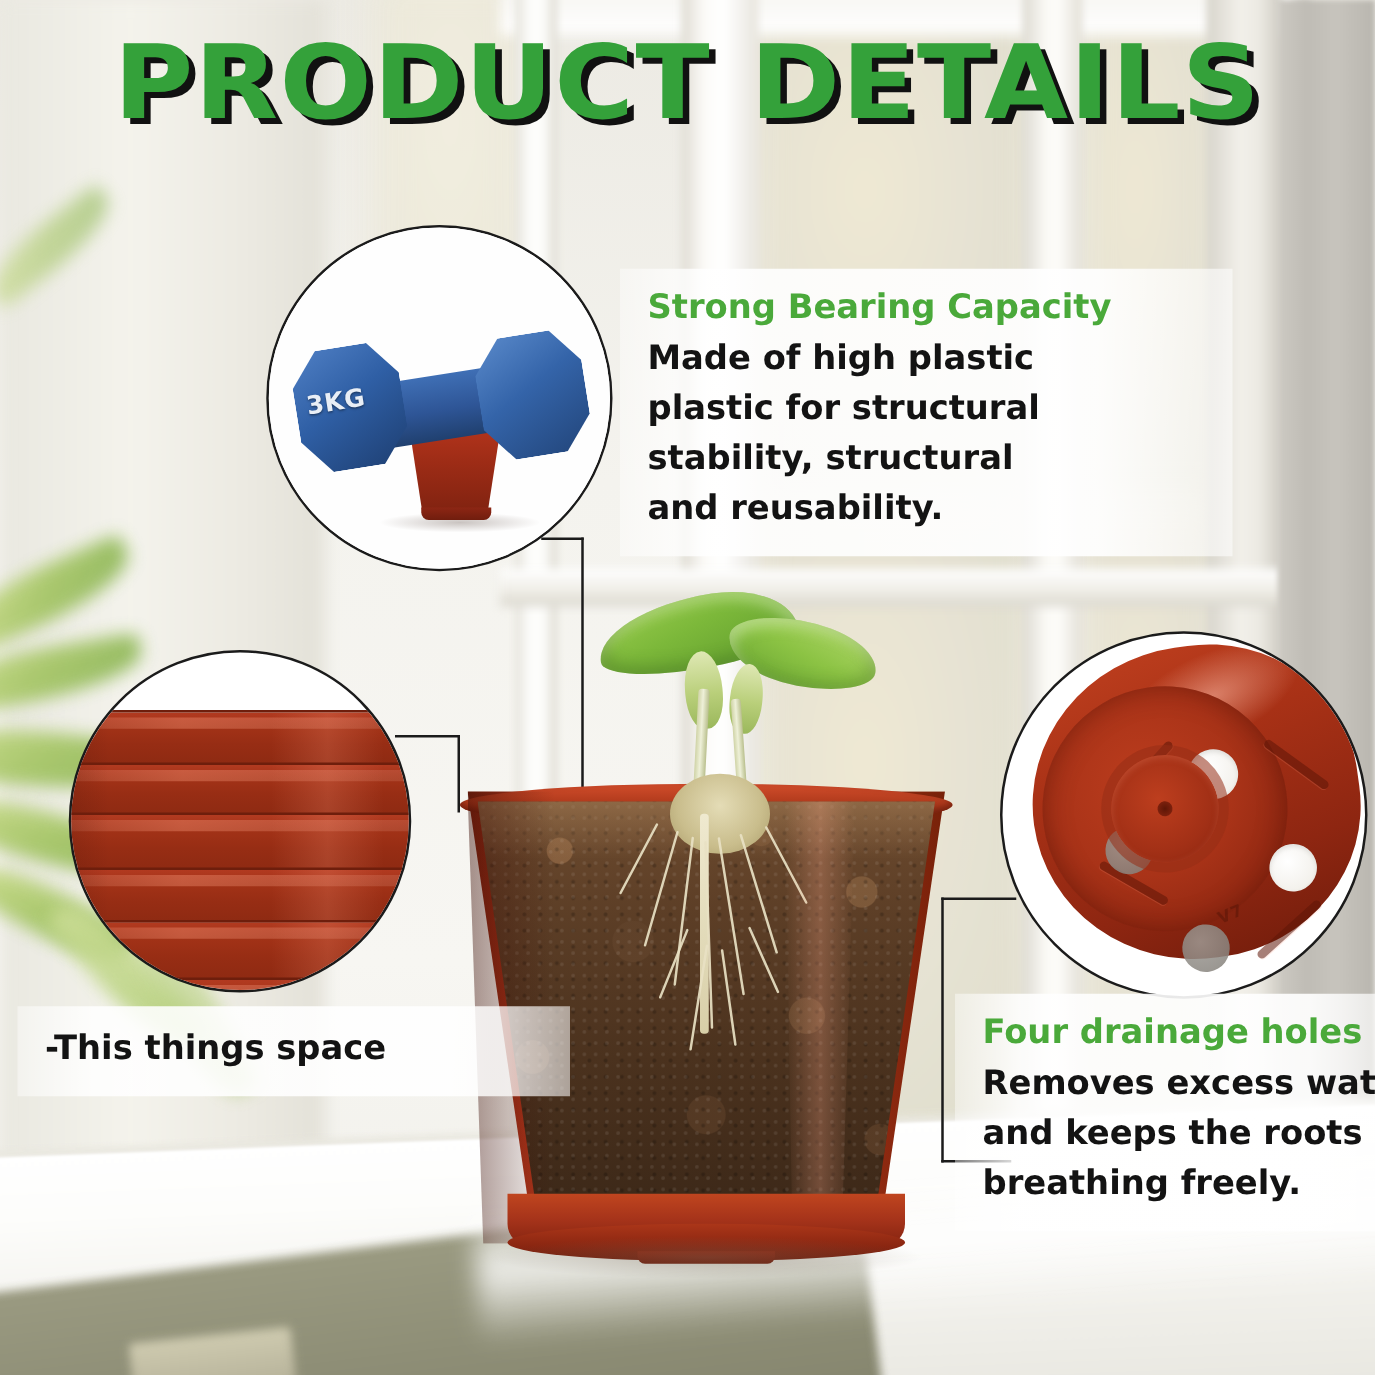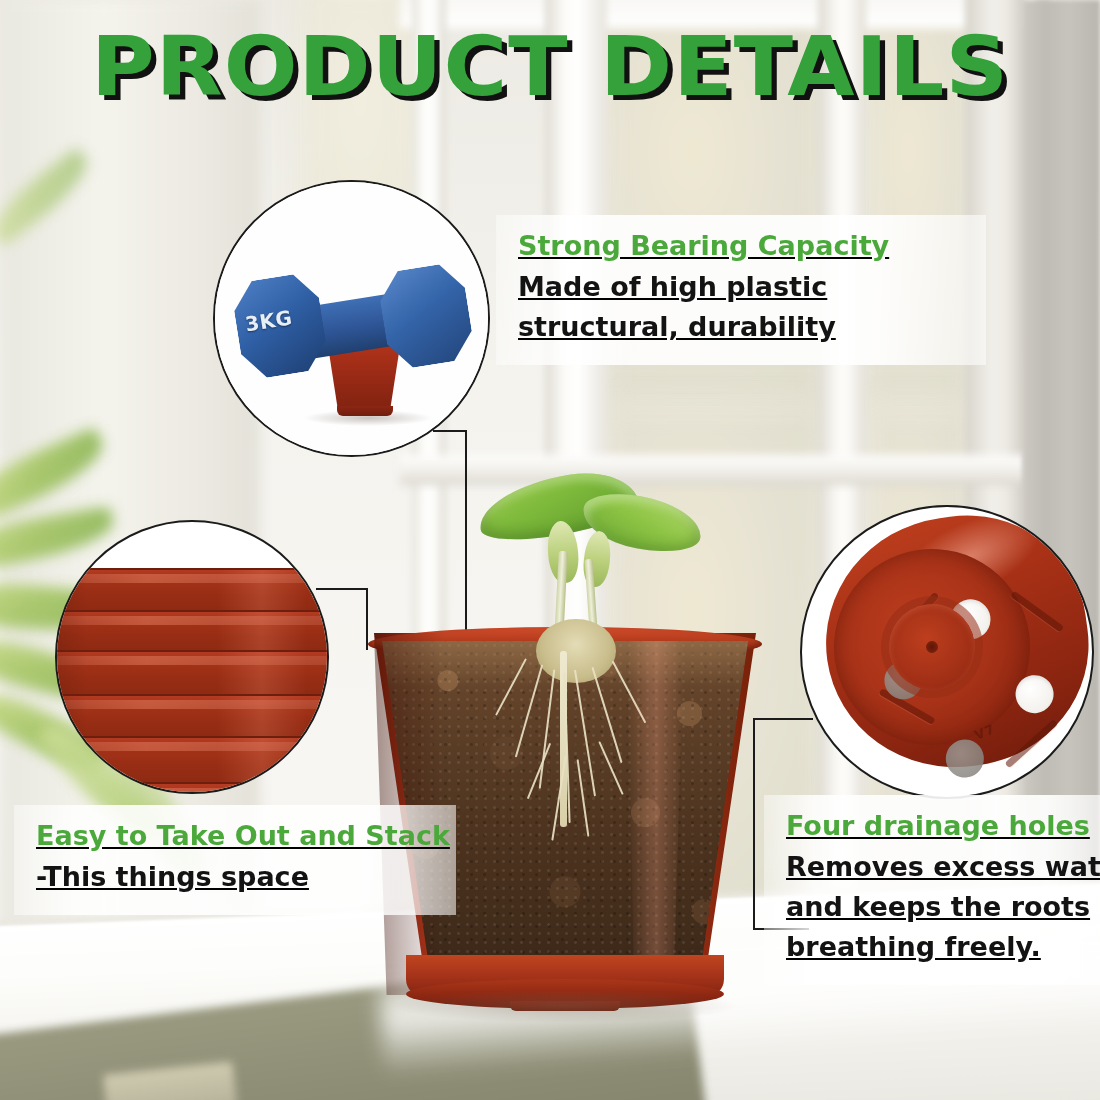--- a/index.html
+++ b/index.html
@@ -370,21 +370,21 @@
   .r8{left:198px;top:300px;height:86px;transform:rotate(9deg);}
   .r9{left:222px;top:304px;height:78px;transform:rotate(-8deg);}
   .r10{left:178px;top:286px;height:60px;transform:rotate(22deg);}
   .r11{left:250px;top:284px;height:58px;transform:rotate(-24deg);}
   .r-main{
     position:absolute;left:200px;top:196px;width:7px;height:176px;
     background:linear-gradient(180deg,#efe9cf,#d8cfa8);border-radius:3px;
   }
 
   
-  .panel{position:absolute;padding:14px 20px 18px 22px;text-decoration:underline;}
+  .panel{position:absolute;padding:14px 20px 18px 22px;}
   .panel-bg{
     background:linear-gradient(90deg,rgba(255,255,255,.42) 0%,rgba(255,255,255,.88) 14%,rgba(255,255,255,.92) 78%,rgba(255,255,255,.55) 100%);
   }
   .p-head{
     color:#4aa93a;font-size:27px;font-weight:700;line-height:1.25;
     font-family:"DejaVu Sans",sans-serif;
     margin:0 0 4px 0;white-space:nowrap;
   }
   .p-line{
     color:#131313;font-size:27px;font-weight:700;line-height:1.48;
@@ -542,25 +542,26 @@
       <div class="hole dim h-left"></div>
       <div class="hole dim h-bot"></div>
       <div class="boss"></div>
       <div class="mark">V7</div>
     </div>
   </div>
 
   <div class="panel panel-bg" id="panel-bearing">
     <div class="p-head">Strong Bearing Capacity</div>
     <div class="p-line">Made of high plastic</div>
-    <div class="p-line">structural, durability</div>
+    <div class="p-line">plastic for structural</div>
+    <div class="p-line">stability, structural</div>
+    <div class="p-line">and reusability.</div>
   </div>
 
   <div class="panel panel-bg" id="panel-stack">
-    <div class="p-head">Easy to Take Out and Stack</div>
     <div class="p-line">-This things space</div>
   </div>
 
   <div class="panel panel-bg" id="panel-drain">
     <div class="p-head">Four drainage holes</div>
     <div class="p-line">Removes excess water</div>
     <div class="p-line">and keeps the roots</div>
     <div class="p-line">breathing freely.</div>
   </div>
 

